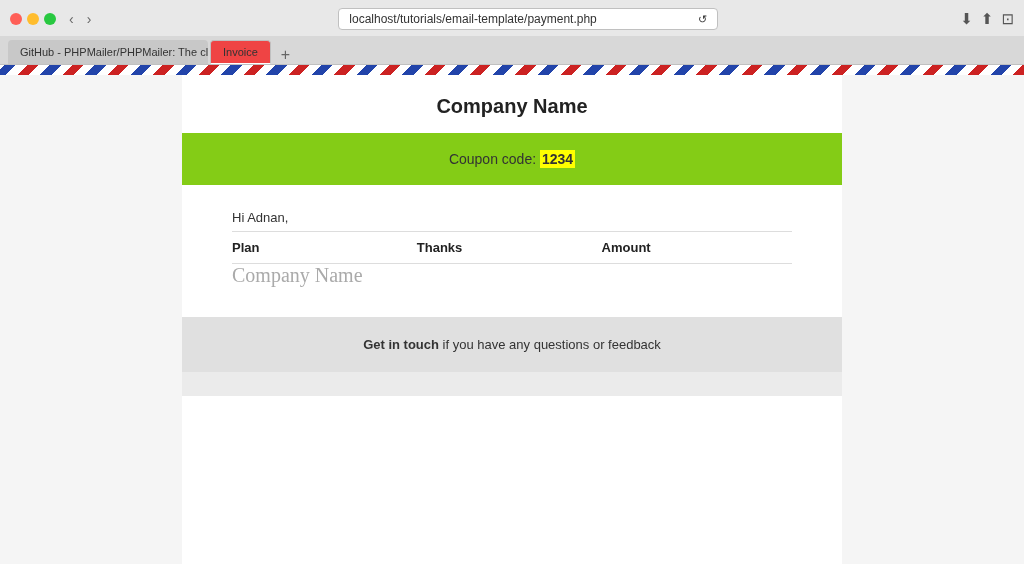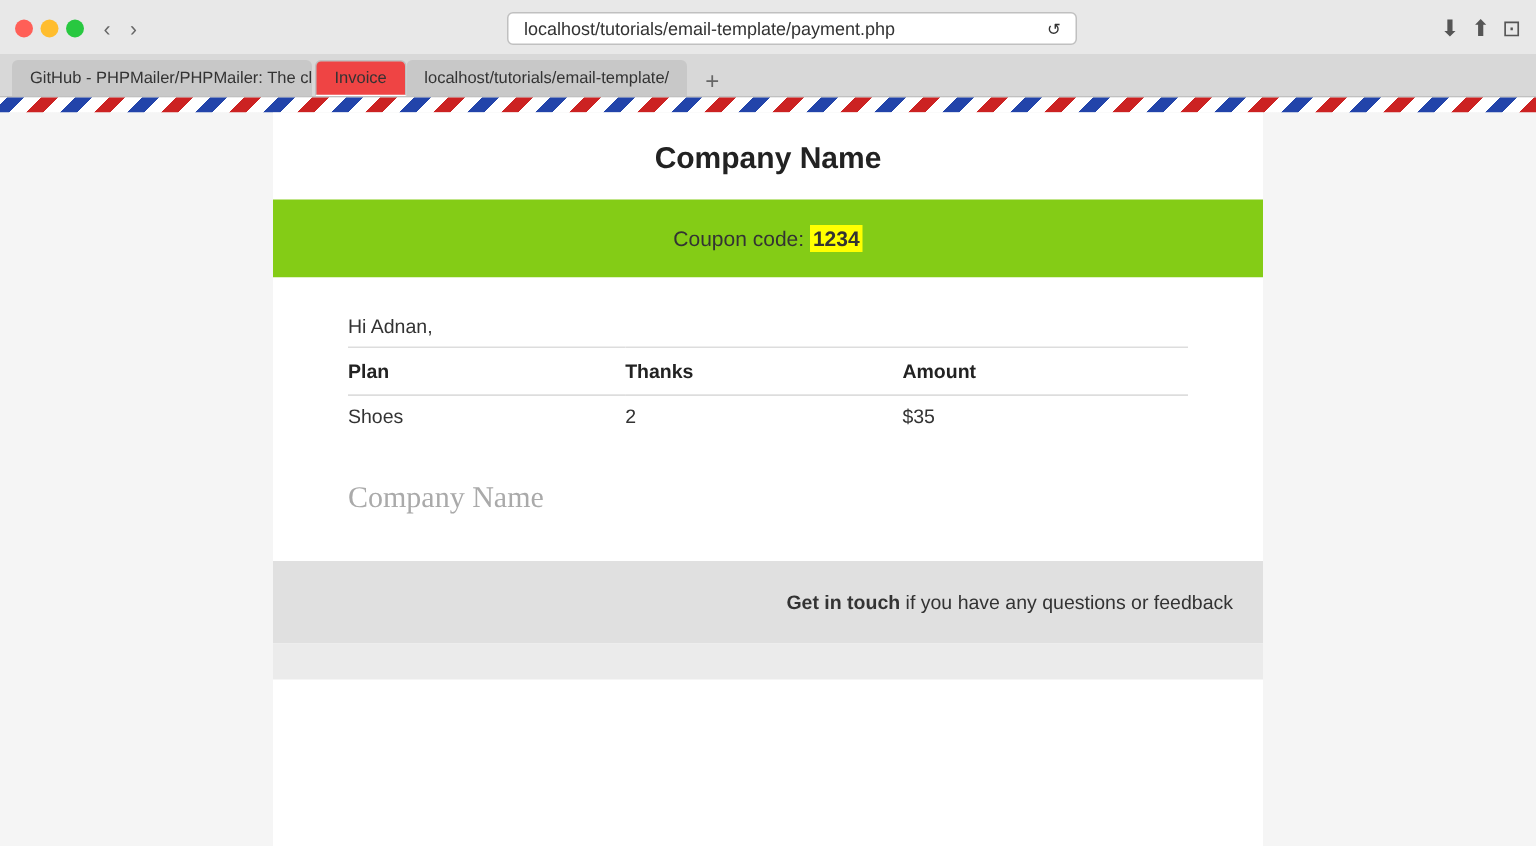--- a/index.html
+++ b/index.html
@@ -220,21 +220,20 @@
     .charge-text {
       font-size: 13px;
       color: #333;
       margin-bottom: 25px;
     }
 
     
     .invoice-table {
       width: 100%;
       border-collapse: collapse;
-      margin-bottom: 30px;
     }
 
     .invoice-table thead tr {
       border-top: 1px solid #ddd;
       border-bottom: 1px solid #ddd;
     }
 
     .invoice-table th {
       padding: 8px 0;
       text-align: left;
@@ -261,21 +260,21 @@
     }
 
     .signature {
       font-family: 'Brush Script MT', 'Segoe Script', cursive;
       font-size: 20px;
       color: #aaa;
     }
 
     .footer-cta {
       padding: 20px;
-      text-align: right;
+      text-align: center;
       font-size: 13px;
       color: #333;
       background: #e0e0e0;
     }
 
     .footer-cta strong { font-weight: bold; }
 
     .footer-links {
       padding: 12px 20px;
       text-align: center;
@@ -310,23 +309,20 @@
       <button class="browser-action-btn">⊡</button>
     </div>
   </div>
 
   <div class="tabs-bar">
     <div class="tab inactive">
       <span>GitHub - PHPMailer/PHPMailer: The classic email sending library…</span>
     </div>
     <div class="tab active">
       <span>Invoice</span>
-    </div>
-    <div class="tab inactive">
-      <span>localhost/tutorials/email-template/</span>
     </div>
     <button class="tab-add">+</button>
   </div>
 </div>
 
 <div class="airmail-border"></div>
 
 <div class="page-content">
   <div class="email-container">
 
@@ -347,25 +343,20 @@
 
       <table class="invoice-table">
         <thead>
           <tr>
             <th class="col-plan">Plan</th>
             <th class="col-period">Thanks</th>
             <th class="col-amount">Amount</th>
           </tr>
         </thead>
         <tbody>
-          <tr>
-            <td>Shoes</td>
-            <td>2</td>
-            <td>$35</td>
-          </tr>
         </tbody>
       </table>
 
       <div class="signature">Company Name</div>
 
     </div>
 
     <div class="footer-cta">
       <strong>Get in touch</strong><span> if you have any questions or feedback</span>
     </div>

